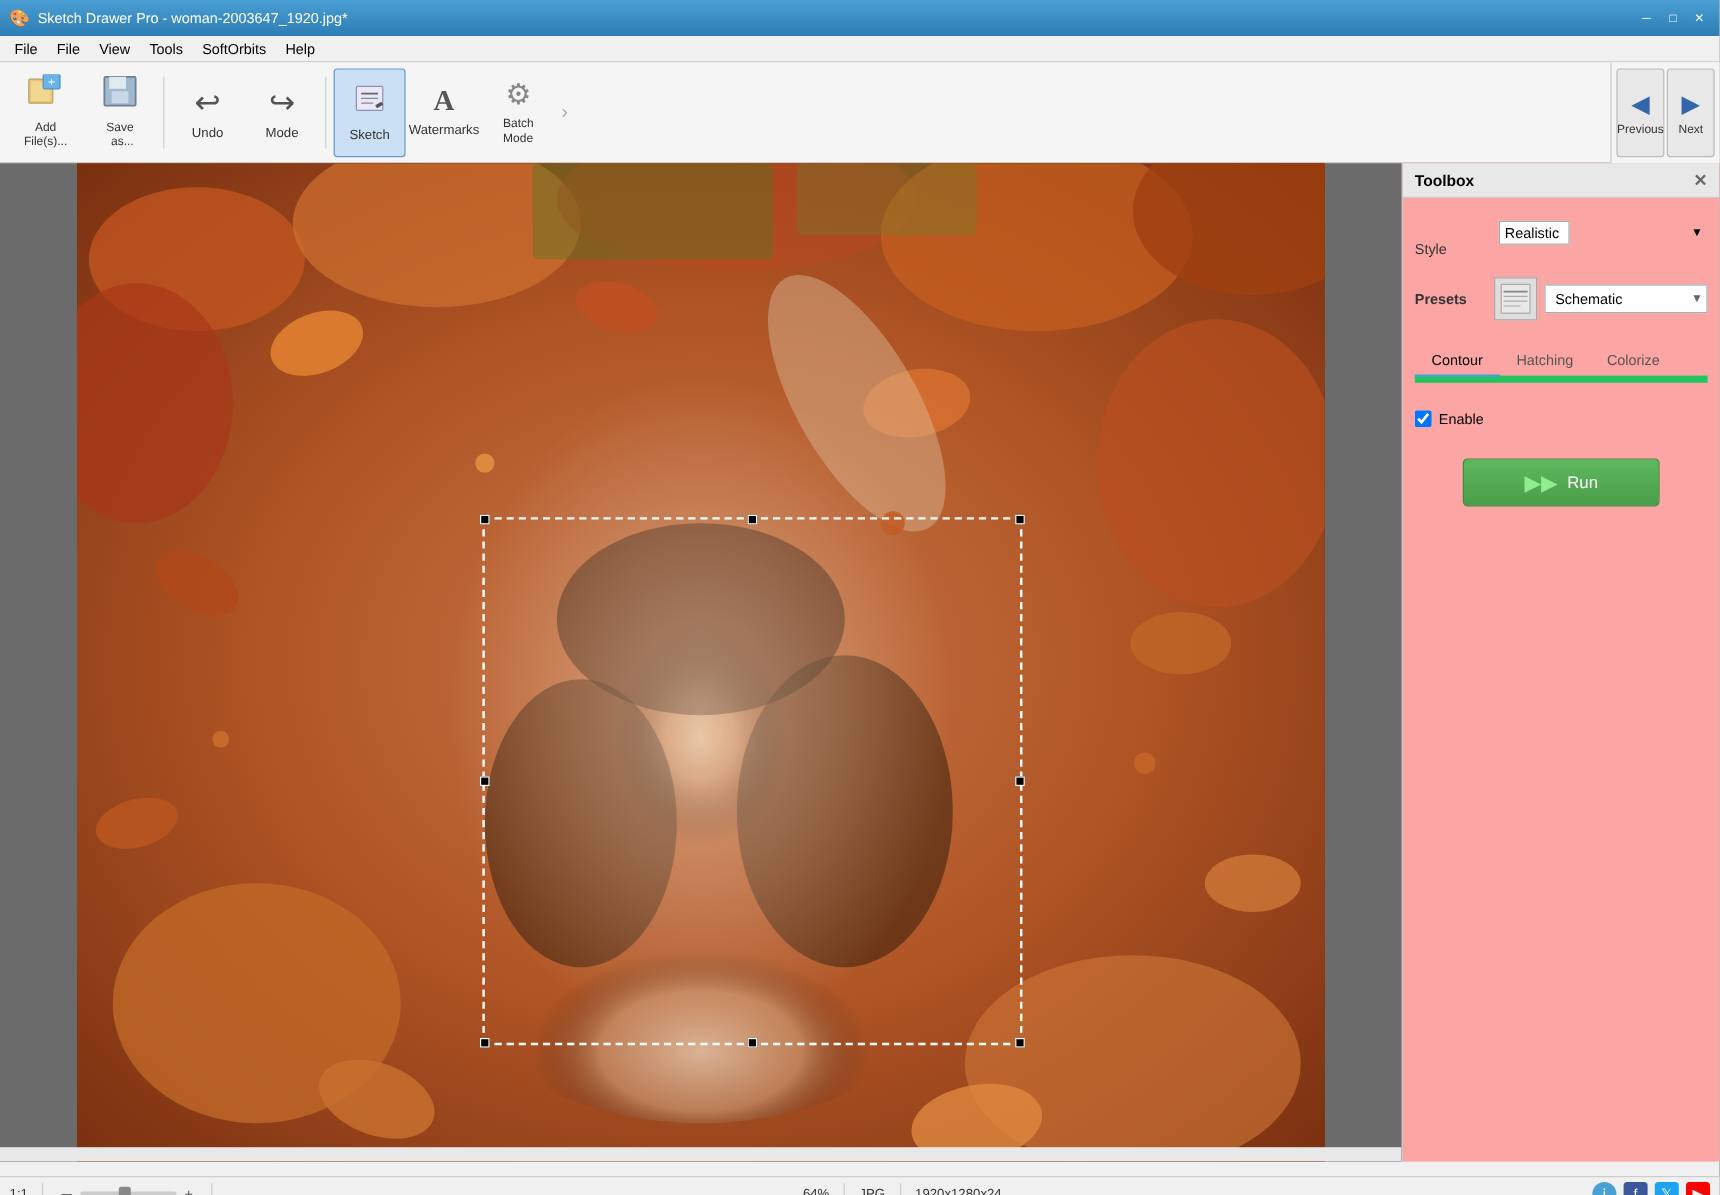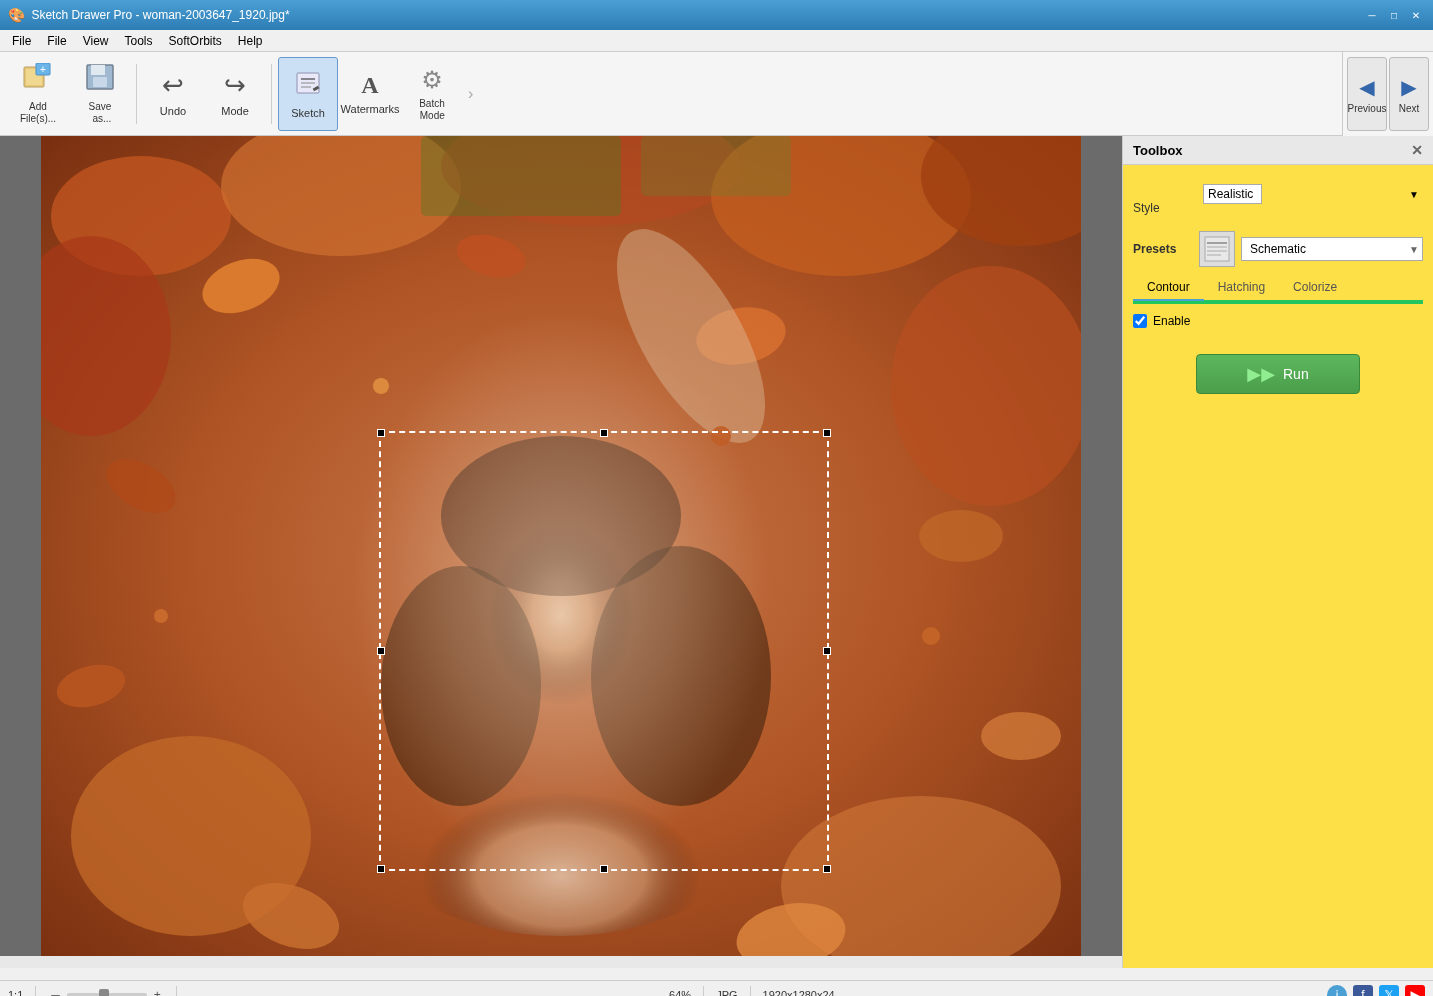--- a/index.html
+++ b/index.html
@@ -169,22 +169,22 @@
     .sh-tm { top: -4px; left: calc(50% - 4px); }
     .sh-tr { top: -4px; right: -4px; }
     .sh-ml { top: calc(50% - 4px); left: -4px; }
     .sh-mr { top: calc(50% - 4px); right: -4px; }
     .sh-bl { bottom: -4px; left: -4px; }
     .sh-bm { bottom: -4px; left: calc(50% - 4px); }
     .sh-br { bottom: -4px; right: -4px; }
 
     
     #toolbox {
-      width: 311px;
-      background: #fde047;
+      width: 265px;
+      background: #fca5a5;
       border-left: 1px solid #ccc;
       display: flex;
       flex-direction: column;
       overflow-y: auto;
     }
     #toolbox-header {
       display: flex;
       align-items: center;
       justify-content: space-between;
       padding: 6px 10px;
@@ -252,22 +252,22 @@
       top: 50%;
       transform: translateY(-50%);
       font-size: 10px;
       pointer-events: none;
       color: #666;
     }
 
     
     #tab-bar {
       display: flex;
-      border-bottom: 4px solid #22c55e;
-      margin: 0 10px;
+      border-bottom: 6px solid #22c55e;
+      margin: 13px 10px;
     }
     .tab {
       padding: 5px 14px;
       font-size: 12px;
       cursor: pointer;
       color: #555;
       border-bottom: 2px solid transparent;
       margin-bottom: -1px;
     }
     .tab.active {
@@ -456,21 +456,21 @@
     <span style="font-size:11px">Sketch</span>
   </div>
 
   <div class="toolbar-btn">
     <div class="btn-icon" style="font-size:24px;color:#555;font-weight:bold;font-family:serif">A</div>
     <span style="font-size:11px">Watermarks</span>
   </div>
 
   <div class="toolbar-btn">
     <div class="btn-icon" style="font-size:24px;color:#888">⚙</div>
-    <span style="font-size:10px;text-align:right;line-height:1.2">Batch<br>Mode</span>
+    <span style="font-size:10px;text-align:left;line-height:1.2">Batch<br>Mode</span>
   </div>
 
   <div style="margin-left:4px; font-size:16px; color:#aaa; cursor:pointer">›</div>
 
   <div id="prev-next-area">
     <div class="nav-btn">
       <span class="nav-arrow">◀</span>
       <span style="font-size:10px">Previous</span>
     </div>
     <div class="nav-btn">

